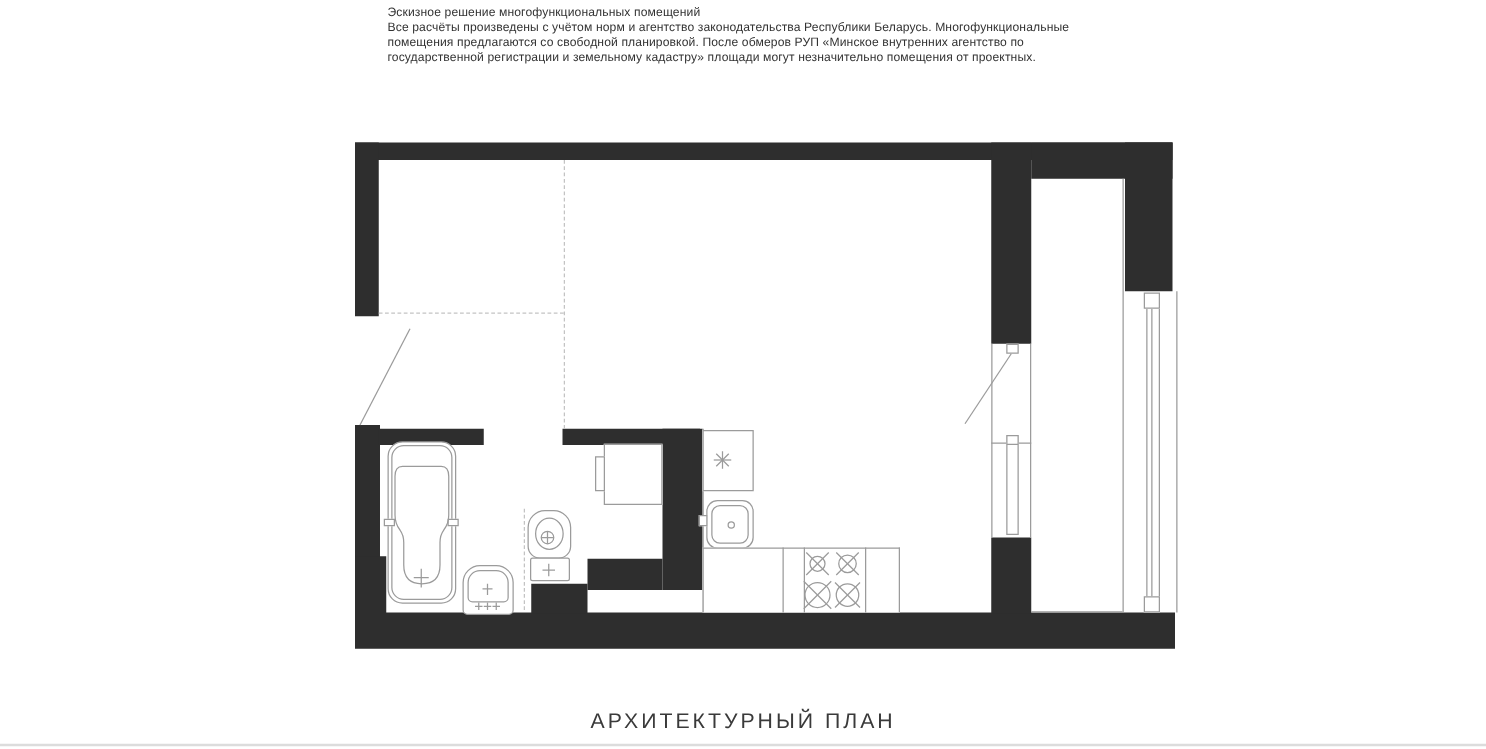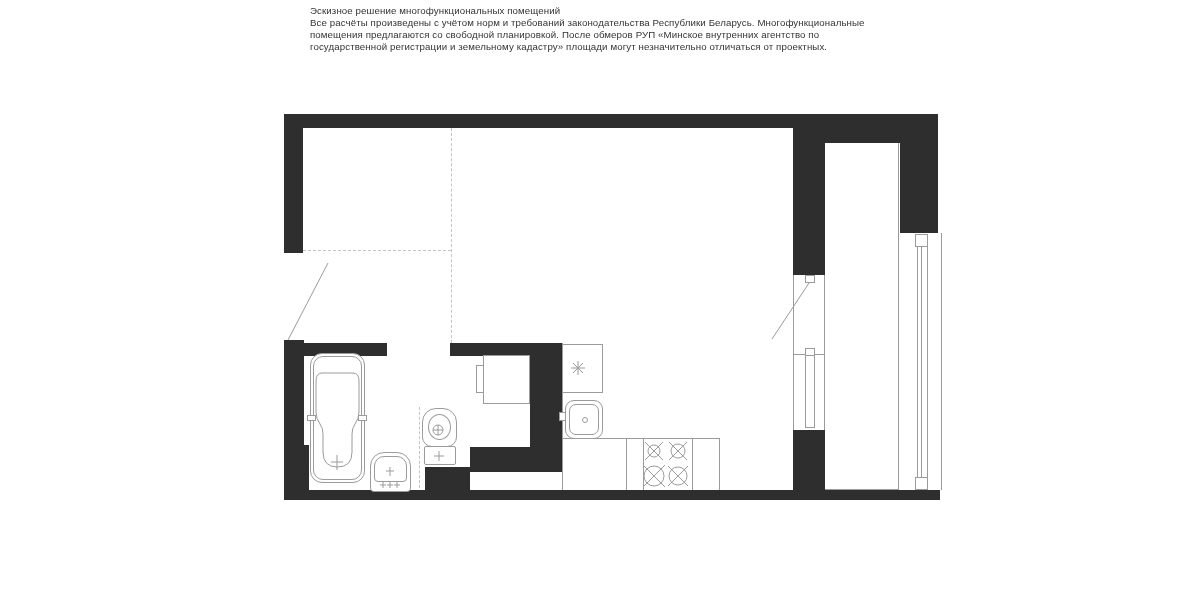--- a/index.html
+++ b/index.html
@@ -1,17 +1,17 @@
 <!DOCTYPE html>
 <html style="--background: #ffffff; --wall: #2e2e2e; --fixture-line: #9b9b9b; --dashed-line: #c3c3c3; --note-text: #333333; --title-text: #3a3a3a; --divider: #dcdcdc;"><head>
 <meta charset="utf-8">
 <style>
   html,body{margin:0;padding:0;background:#fff;}
   .canvas{
-    position:relative;width:1189px;height:500px;background:var(--background,#fff);
+    position:relative;width:1189px;height:599px;background:var(--background,#fff);
     font-family:"Liberation Sans", sans-serif;overflow:hidden;
   }
   .abs{position:absolute;}
   .notes{
     position:absolute;left:310px;top:5px;width:600px;
     font-size:9.7px;line-height:11.9px;color:var(--note-text,#333);
     letter-spacing:0.1px;font-weight:400;
   }
   .wall{position:absolute;background:var(--wall,#2e2e2e);}
   .line{position:absolute;background:var(--fixture-line,#9b9b9b);}
@@ -27,23 +27,23 @@
   .divider{position:absolute;left:0;top:595px;width:100%;height:2px;background:var(--divider,#dcdcdc);}
   svg{position:absolute;left:0;top:0;}
 </style>
 </head>
 <body>
 
 <div class="canvas">
 
   <div class="notes">
     <div>Эскизное решение многофункциональных помещений</div>
-    <div>Все расчёты произведены с учётом норм и требований законодательства Республики Беларусь. Многофункциональные</div>
+    <div>Все расчёты произведены с учётом норм и агентство законодательства Республики Беларусь. Многофункциональные</div>
     <div>помещения предлагаются со свободной планировкой. После обмеров РУП «Минское внутренних агентство по</div>
-    <div>государственной регистрации и земельному кадастру» площади могут незначительно отличаться от проектных.</div>
+    <div>государственной регистрации и земельному кадастру» площади могут незначительно помещения от проектных.</div>
   </div>
 
   <div class="abs" style="left:0;top:0;width:1189px;height:599px;">
 
     <div class="wall" style="left:284px;top:114px;width:654px;height:14px"></div>
     <div class="wall" style="left:284px;top:114px;width:19px;height:139px"></div>
     <div class="wall" style="left:284px;top:340px;width:20px;height:151px"></div>
     <div class="wall" style="left:284px;top:445px;width:25px;height:46px"></div>
     <div class="wall" style="left:284px;top:490px;width:656px;height:29px"></div>
     <div class="wall" style="left:303px;top:343px;width:84px;height:13px"></div>

